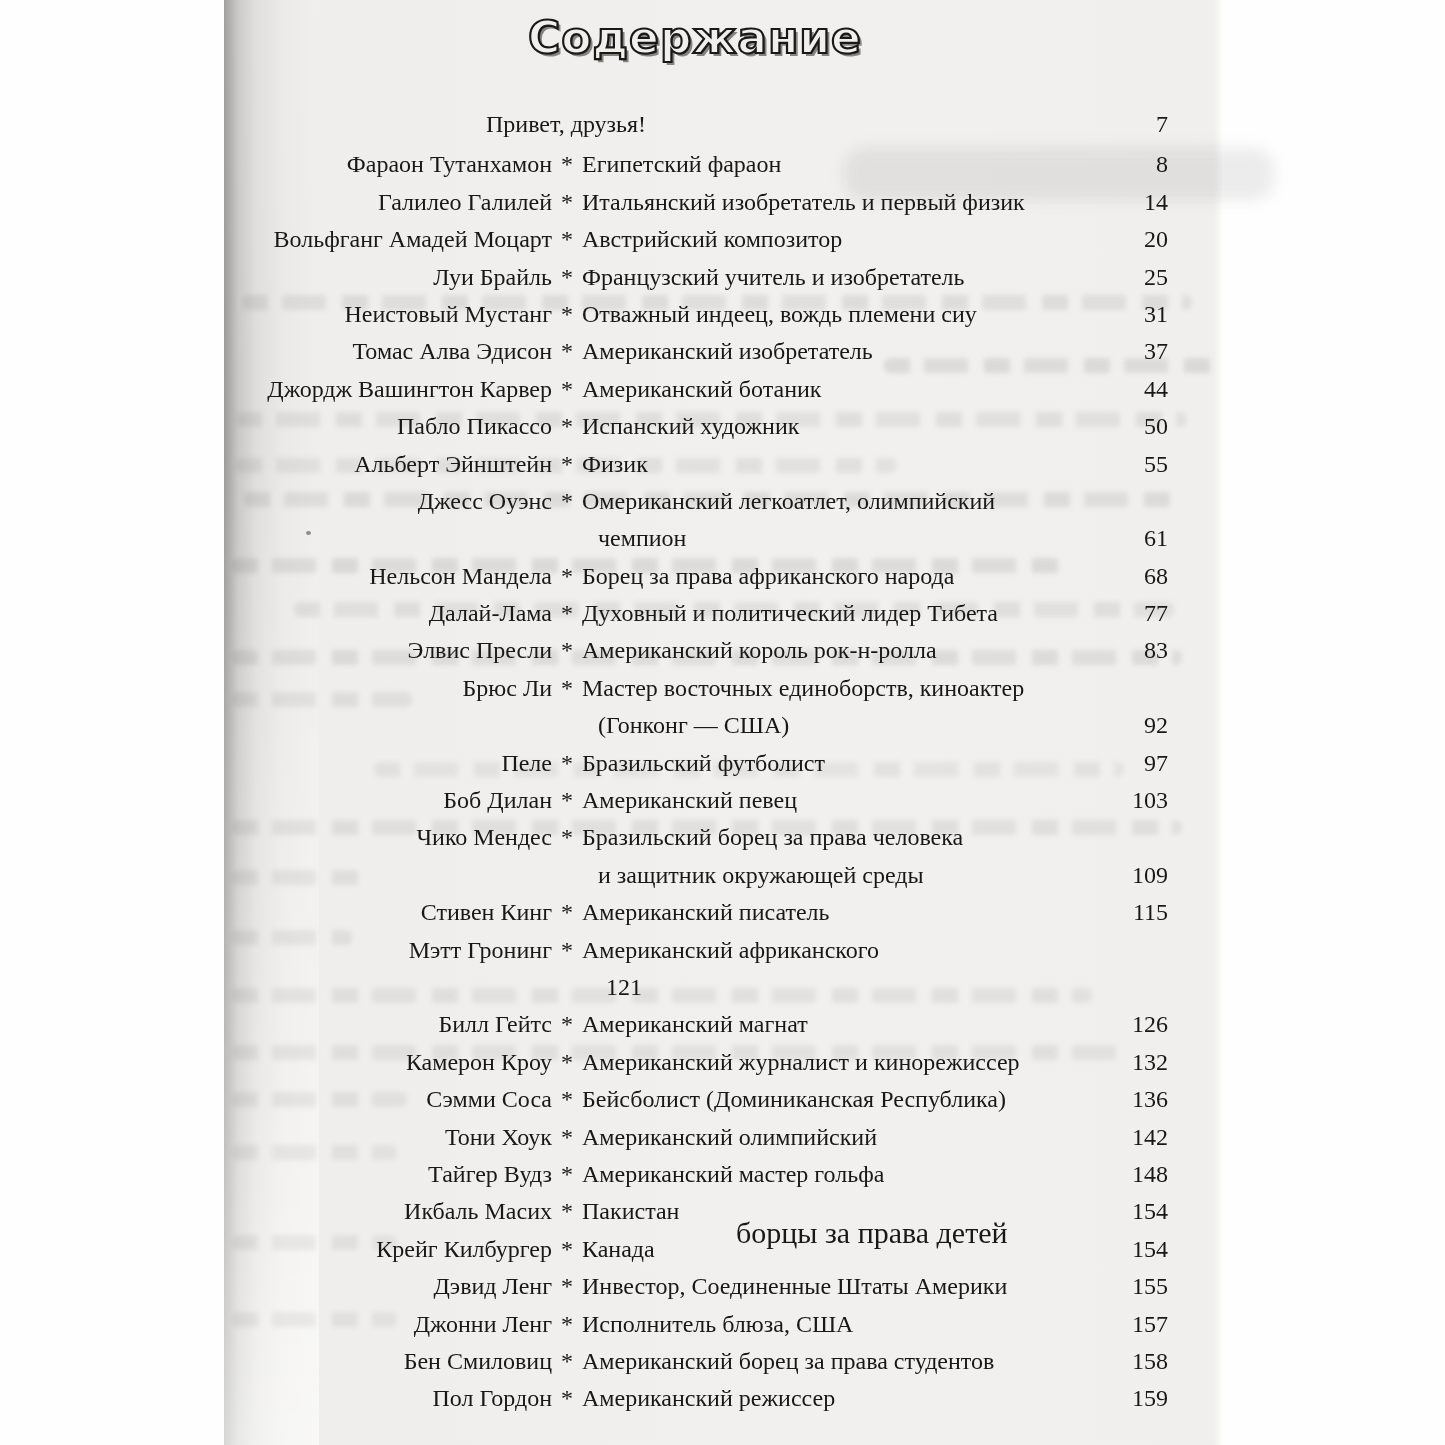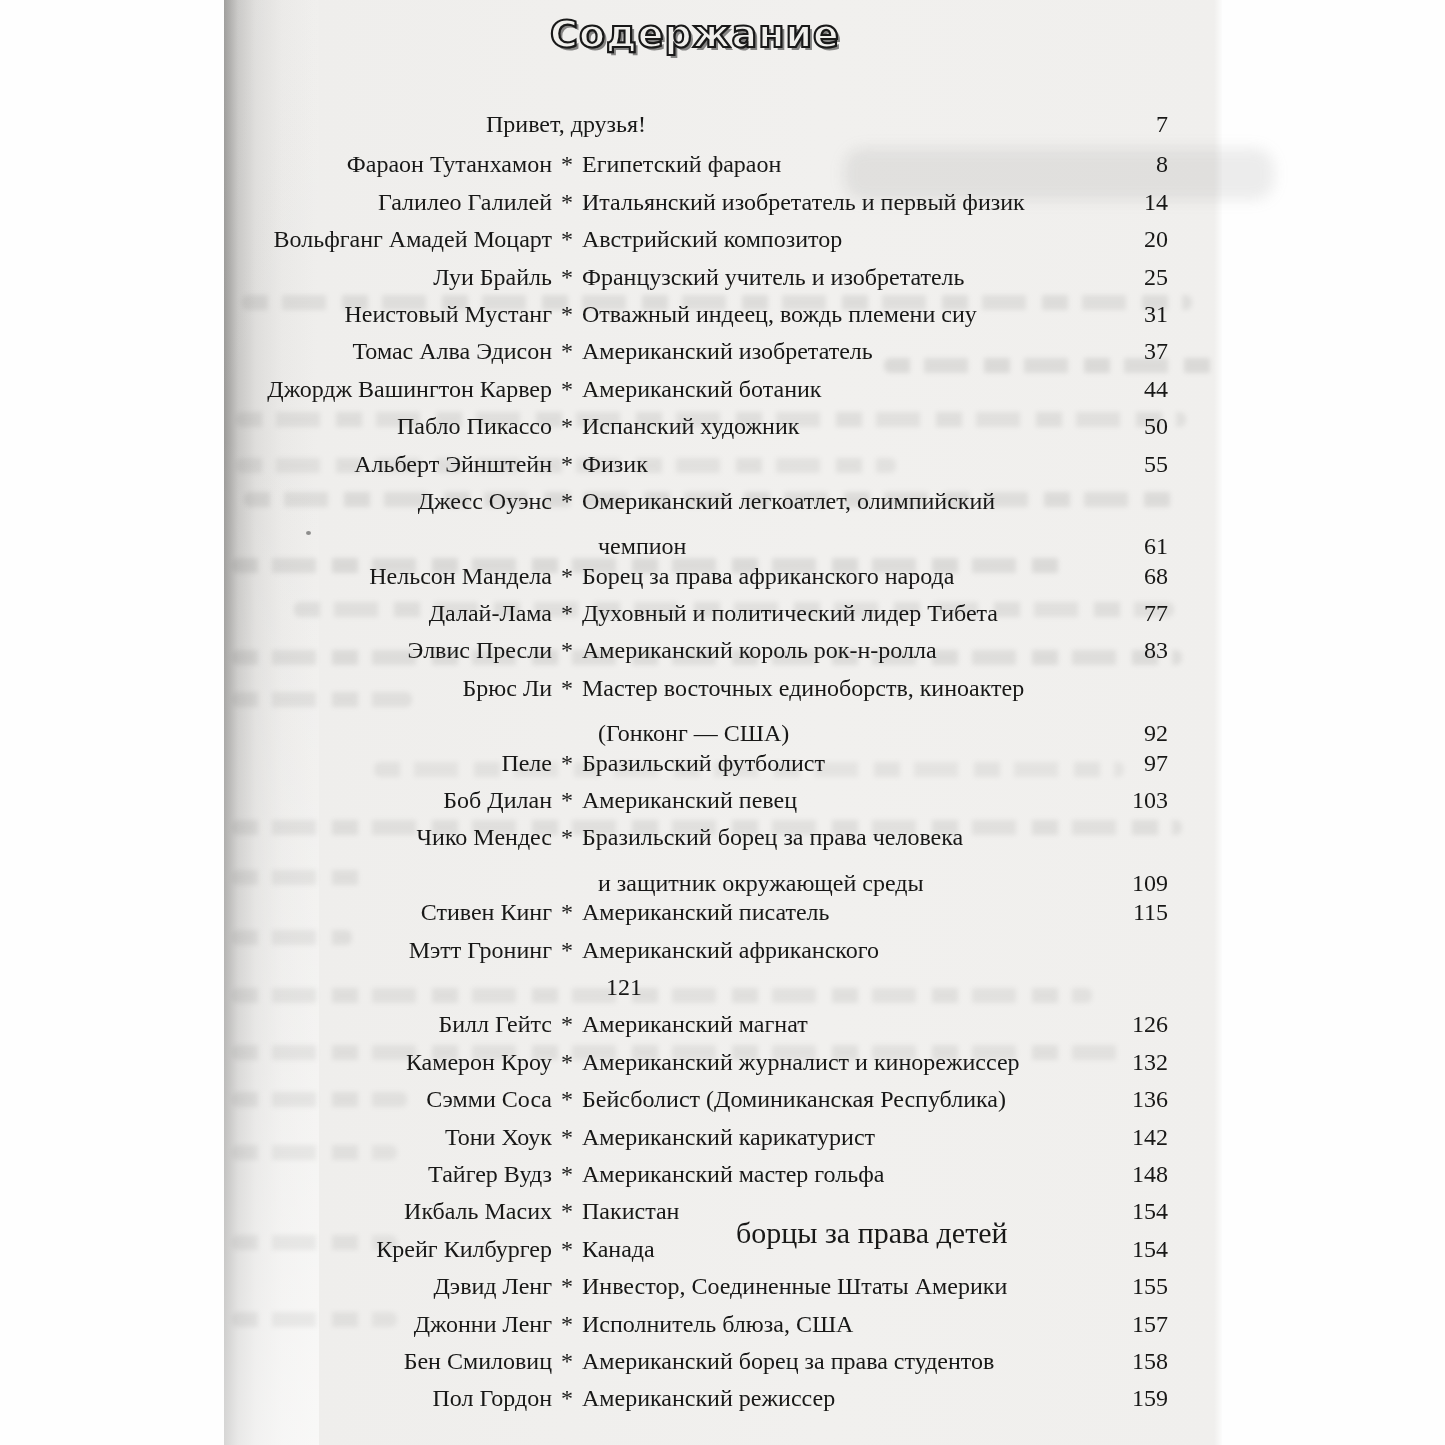--- a/index.html
+++ b/index.html
@@ -69,21 +69,21 @@
   
   .title {
     position: absolute;
     left: 0; top: 12px;
     width: 100%;
     margin: 0;
     text-align: center;
     transform: translateX(-28px);
     font-family: "DejaVu Sans", sans-serif;
     font-weight: bold;
-    font-size: 38px;
+    font-size: 44px;
     letter-spacing: 1px;
     color: #f0efec;
     -webkit-text-stroke: 2.2px #191919;
     text-shadow: 3px 3px 0 rgba(25,25,25,0.50), 1px 1px 0 rgba(25,25,25,0.65);
   }
   
   .toc {
     position: absolute;
     left: 0; top: 106px;
     width: 100%;
@@ -97,21 +97,21 @@
     align-items: baseline;
     line-height: 37.4px;
     height: 37.4px;
     white-space: nowrap;
   }
   .row.plain { margin-bottom: 3px; }
   .plain-text { padding-left: 256px; }
   .name  { width: 322px; flex: 0 0 322px; text-align: right; }
   .sep   { width: 30px;  flex: 0 0 30px;  text-align: center; }
   .desc  { flex: 1 1 auto; }
-  .desc.cont { padding-left: 16px; margin-top: 8px; }
+  .desc.cont { padding-left: 16px; }
   .num   { margin-left: 12px; min-width: 48px; text-align: right; }
   .group-note {
     position: absolute;
     left: 512px; top: 1216px;
     font-size: 30px;
     color: #181817;
     white-space: nowrap;
   }
 </style>
 </head>
@@ -298,21 +298,21 @@
         </div>
         <div class="row">
           <span class="name">Сэмми Соса</span>
           <span class="sep">*</span>
           <span class="desc">Бейсболист (Доминиканская Республика)</span>
           <span class="num">136</span>
         </div>
         <div class="row">
           <span class="name">Тони Хоук</span>
           <span class="sep">*</span>
-          <span class="desc">Американский карикатурист</span>
+          <span class="desc">Американский олимпийский</span>
           <span class="num">142</span>
         </div>
         <div class="row">
           <span class="name">Тайгер Вудз</span>
           <span class="sep">*</span>
           <span class="desc">Американский мастер гольфа</span>
           <span class="num">148</span>
         </div>
         <div class="row">
           <span class="name">Икбаль Масих</span>

